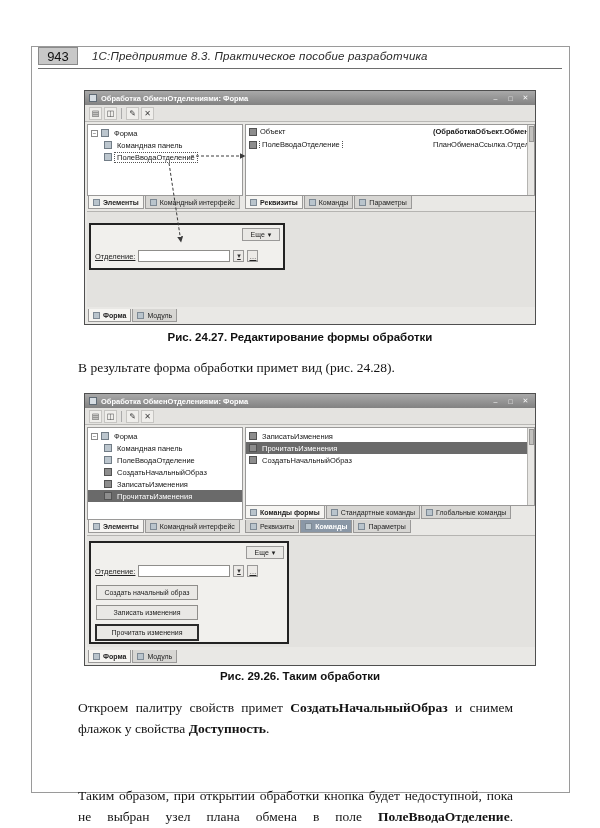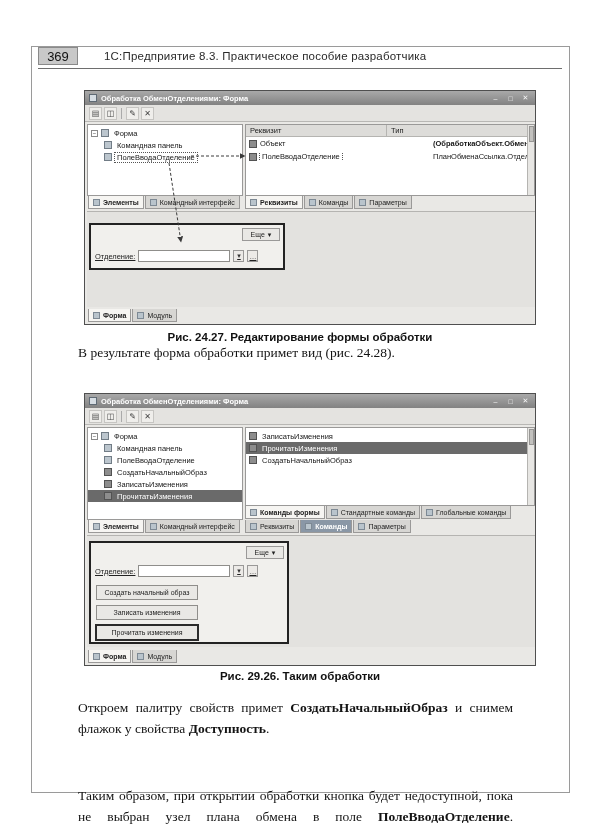--- a/index.html
+++ b/index.html
@@ -3,21 +3,21 @@
 <meta charset="utf-8">
 <style>
   * { margin:0; padding:0; box-sizing:border-box; }
   html,body { width:600px; height:828px; }
   body { position:relative; background:#fff; font-family:"Liberation Sans",sans-serif; overflow:hidden; color:#151515; }
 
   
   .page-frame { position:absolute; left:31px; top:46px; width:539px; height:747px; border:1px solid #9a9a9a; }
   .pagenum { position:absolute; left:38px; top:47px; width:40px; height:18px; background:#c8c8c8; border:1px solid #8a8a8a;
              display:flex; align-items:center; justify-content:center; font-size:13px; color:#111; }
-  .header-title { position:absolute; left:104px; top:50px; font-size:11.5px; letter-spacing:.2px; color:#2a2a2a; white-space:nowrap; }
+  .header-title { position:absolute; left:92px; top:50px; font-size:11.5px; letter-spacing:.2px; color:#2a2a2a; white-space:nowrap;font-style:italic; }
   .header-rule { position:absolute; left:38px; top:68px; width:524px; height:1px; background:#6e6e6e; }
 
   .caption { position:absolute; left:38px; width:524px; text-align:center; font-size:11.5px; font-weight:bold; color:#111; }
   .body-p { position:absolute; left:78px; width:435px; font-family:"Liberation Serif",serif; font-size:13.5px; line-height:21px; color:#141414; }
   .body-p b { font-weight:bold; }
   .j  { text-align:justify; }
   .jl { text-align:justify; text-align-last:justify;margin-top:40px; }
 
   
   .win  { position:absolute; background:#e9e8e5; border:1px solid #4f4f4f; }
@@ -69,21 +69,21 @@
             display:flex; align-items:center; justify-content:center; color:#333; }
   .fbtn   { position:absolute; height:15px; display:flex; align-items:center; justify-content:center;
             border:1px solid #8f8e8b; background:#e9e8e5; font-size:7px; color:#222; }
   .fbtn.selb { border:1px solid #2b2b2b; box-shadow:0 0 0 1px #2b2b2b; }
   .arrows { position:absolute; left:0; top:0; pointer-events:none; }
 </style>
 </head>
 <body>
 
 <div class="page-frame"></div>
-<div class="pagenum">369</div>
+<div class="pagenum">943</div>
 <div class="header-title">1С:Предприятие 8.3. Практическое пособие разработчика</div>
 <div class="header-rule"></div>
 
 <div class="win" style="left:84px;top:90px;width:452px;height:235px">
   <div class="tbar">
     <span class="ticon"></span>
     <span class="ttl">Обработка ОбменОтделениями: Форма</span>
     <span class="wbtn">–</span>
     <span class="wbtn">□</span>
     <span class="wbtn">✕</span>
@@ -108,24 +108,20 @@
       <span class="lbl">Командная панель</span>
     </div>
     <div class="trow">
       <span class="ind"></span>
       <span class="ico"></span>
       <span class="lbl foc">ПолеВводаОтделение</span>
     </div>
   </div>
 
   <div class="pnl" style="left:160px;top:33px;width:290px;height:72px">
-    <div class="gridhead">
-      <span class="gh1">Реквизит</span>
-      <span class="gh2">Тип</span>
-    </div>
     <div class="grow">
       <span class="gname">
           <span class="ico dk"></span>
           <span>Объект</span>
         </span>
       <span class="gtype" style="font-weight:bold">(ОбработкаОбъект.ОбменОтделениями)</span>
     </div>
     <div class="grow">
       <span class="gname">
           <span class="ico dk"></span>
@@ -198,21 +194,21 @@
     <path d="M106,65 L160,65" stroke="#3a3a3a" stroke-width="1" fill="none" stroke-dasharray="3 2" marker-end="url(#ah1)"></path>
     <path d="M84,72 L96,151" stroke="#3a3a3a" stroke-width="1" fill="none" stroke-dasharray="3 2" marker-end="url(#ah1)"></path>
   </svg>
 </div>
 
 <div class="caption" style="top:331px">
   <span>Рис. 24.27.</span>
   <span>Редактирование формы обработки</span>
 </div>
 
-<p class="body-p" style="top:342px"><span>В результате форма обработки примет вид (рис. 24.28).</span></p>
+<p class="body-p" style="top:357px"><span>В результате форма обработки примет вид (рис. 24.28).</span></p>
 
 <div class="win" style="left:84px;top:393px;width:452px;height:273px">
   <div class="tbar">
     <span class="ticon"></span>
     <span class="ttl">Обработка ОбменОтделениями: Форма</span>
     <span class="wbtn">–</span>
     <span class="wbtn">□</span>
     <span class="wbtn">✕</span>
   </div>
   <div class="tb">

